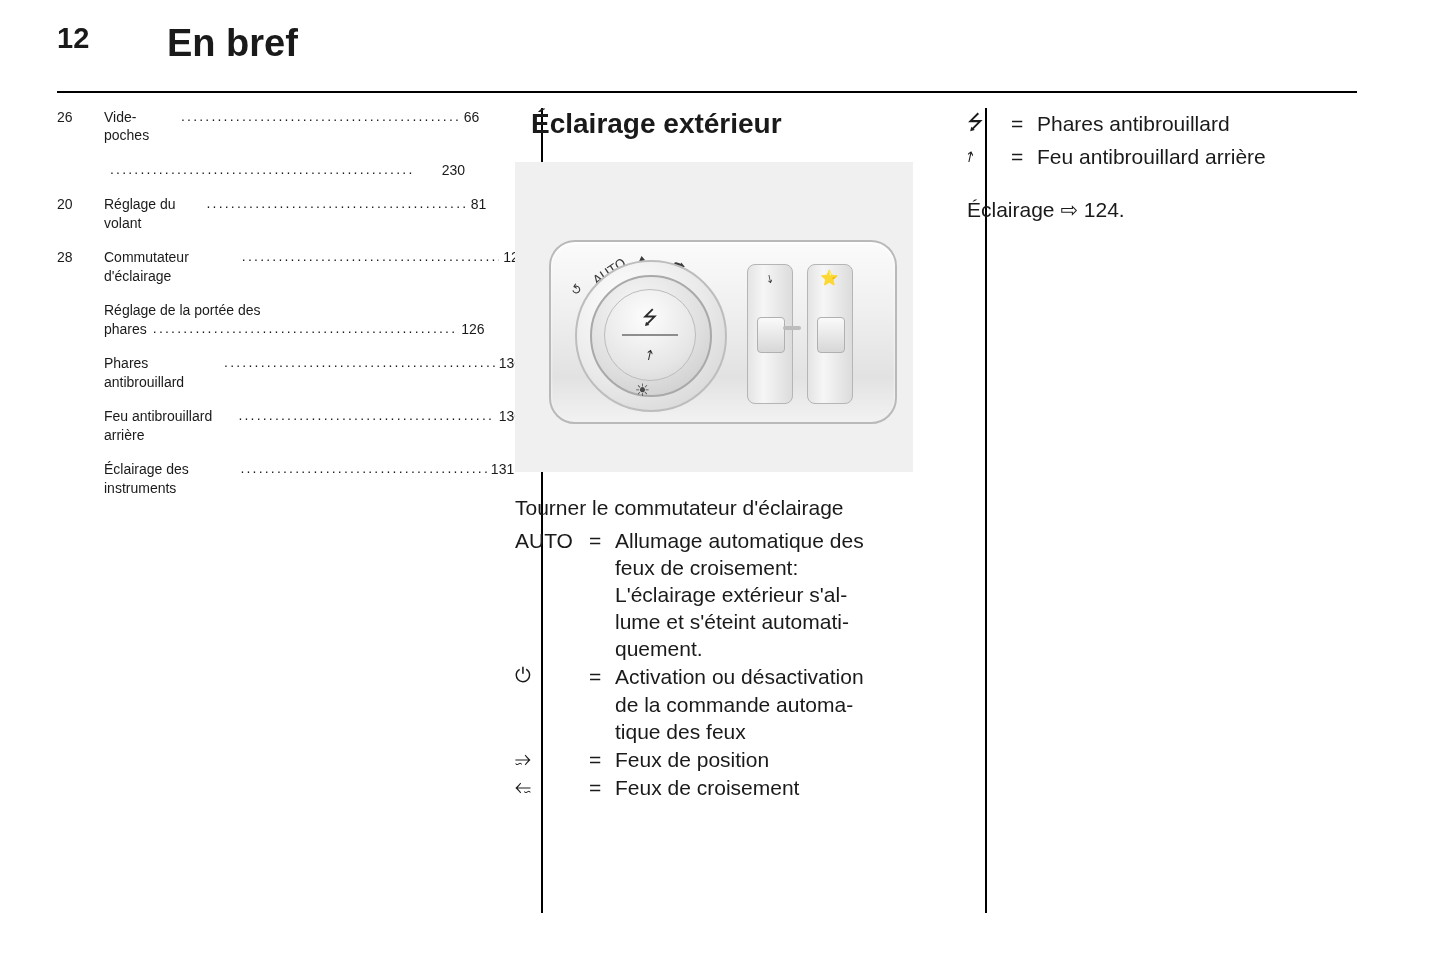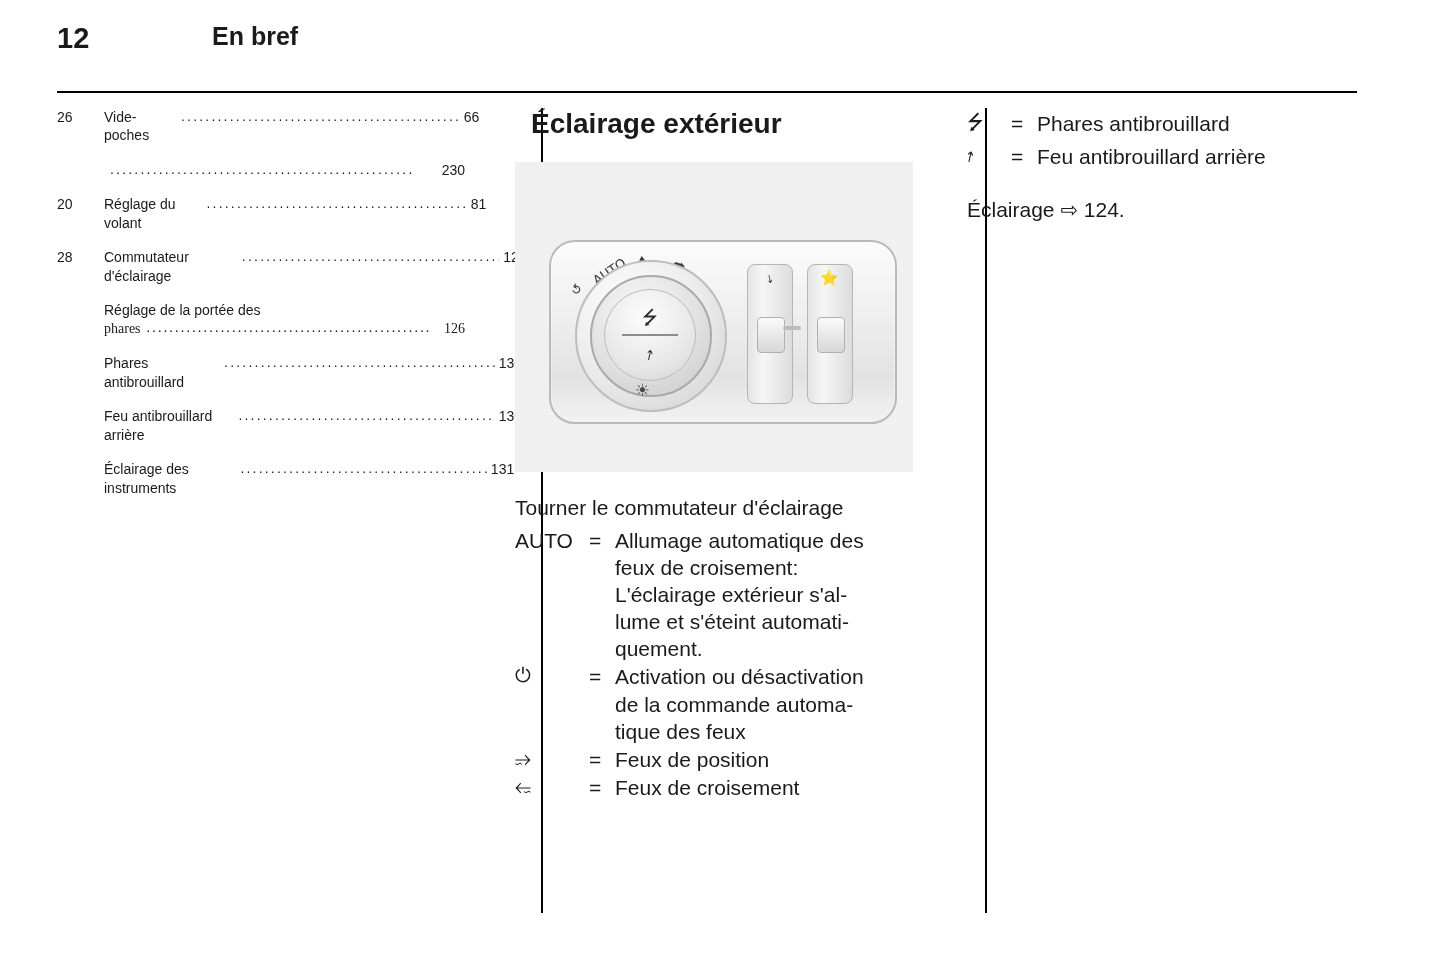--- a/index.html
+++ b/index.html
@@ -24,30 +24,29 @@
   }
   
   .page-header {
     position: absolute;
     left: 57px;
     top: 22px;
     width: 1300px;
     height: 60px;
     display: flex;
     align-items: flex-start;
-    gap: 45px;
   }
   .page-number {
     font-size: 29px;
     font-weight: bold;
     width: 110px;
     letter-spacing: 0px;
   }
   .page-title {
-    font-size: 25px;
+    font-size: 38px;
     font-weight: bold;
   }
   .header-rule {
     position: absolute;
     left: 57px;
     top: 91px;
     width: 1300px;
     height: 2px;
     background: #000;
   }
@@ -112,21 +111,20 @@
     flex: 0 0 auto;
     text-align: right;
   }
   .toc-entry.wrapped {
     display: block;
   }
   .toc-entry.wrapped .line1 { display: block; }
   .toc-entry.wrapped .line2 {
     display: flex;
     align-items: center;
-    font-family: Liberation Serif, serif;
   }
 
   
   .section-title {
     font-size: 28px;
     font-weight: bold;
     margin: 0 0 22px 16px;
     letter-spacing: 0px;
   }
   .figure {

